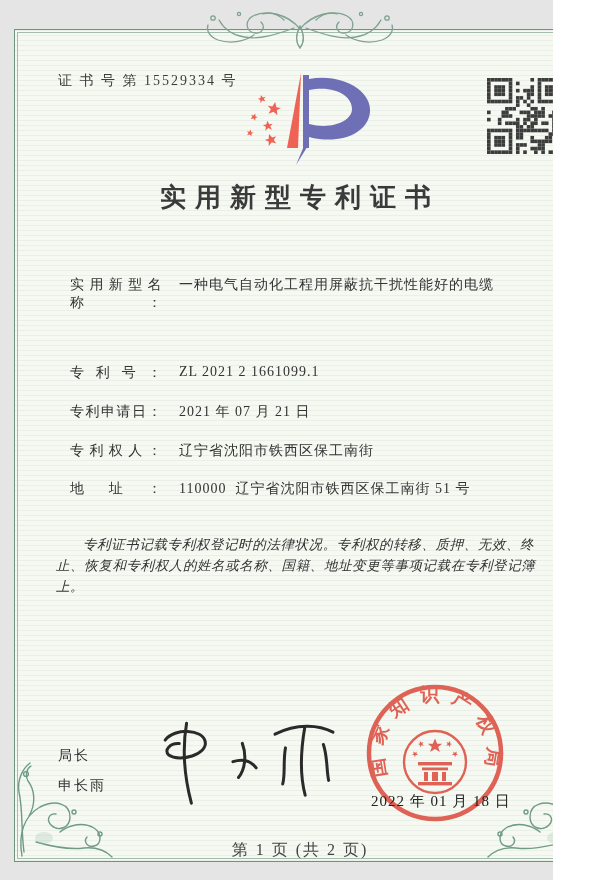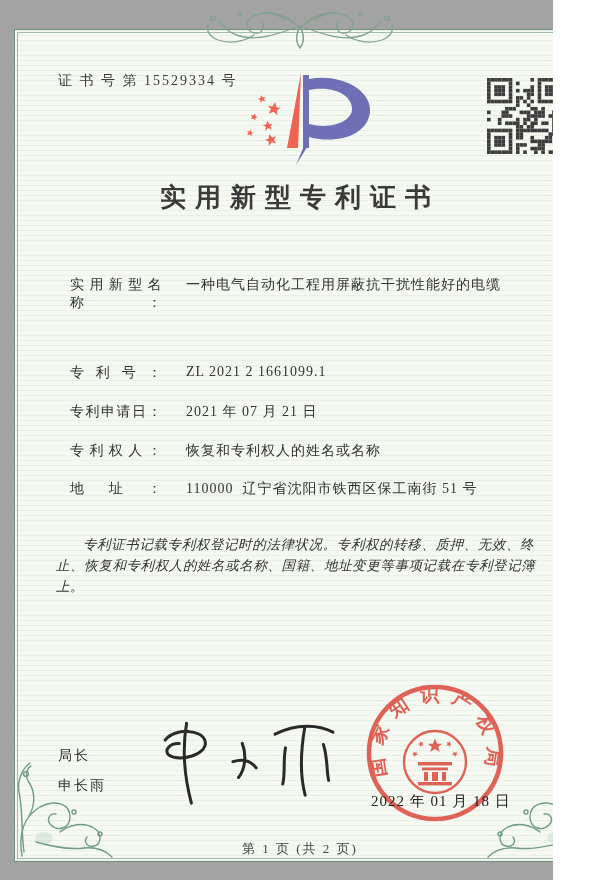--- a/index.html
+++ b/index.html
@@ -1,17 +1,17 @@
 <!DOCTYPE html>
 <html><head>
 <meta charset="utf-8">
 <style>
   * { margin:0; padding:0; box-sizing:border-box; }
   body { background:#fff; font-family:"Liberation Serif","DejaVu Serif",serif; }
-  .stage { position:relative; width:553px; height:880px; background:#a3a3a3; overflow:hidden; }
+  .stage { position:relative; width:553px; height:880px; background:#e5e5e5; overflow:hidden; }
 
   
   .frame { position:absolute; left:14px; top:29px; width:570px; height:833px;
            border:1.5px solid #6e937f; background:
              repeating-linear-gradient(0deg, rgba(125,160,140,0.10) 0px, rgba(125,160,140,0.10) 1px, transparent 1px, transparent 5px),
              #f6f9f2; }
   .frame-inner { position:absolute; left:2px; top:2px; right:2px; bottom:2px; border:1px solid #a3bcac; }
 
   .topflourish { position:absolute; left:150px; top:2px; width:300px; height:54px; z-index:3; }
   .corner-orn { position:absolute; width:102px; height:106px; z-index:2; }
@@ -19,37 +19,37 @@
   .corner-orn.br { left:482px; top:754px; transform:scaleX(-1); }
 
   .certno { position:absolute; left:58px; top:72px; font-size:14px; color:#3c3c3c; letter-spacing:2px; z-index:4;}
   .logo { position:absolute; left:240px; top:68px; width:140px; height:106px; z-index:4; }
   .qr { position:absolute; left:487px; top:78px; width:76px; height:76px; z-index:4; }
 
   .title { position:absolute; left:0; top:180px; width:600px; text-align:center;
            font-size:26px; font-weight:700; color:#3a3a3a; letter-spacing:9px; z-index:4; }
   .frow { position:absolute; left:56px; width:492px; font-size:14px; color:#333; white-space:pre-wrap; }
   .flabel { display:inline-block; width:92px; text-align:justify; text-align-last:justify; letter-spacing:0.5px; vertical-align:top; }
-  .fvalue { display:inline-block; margin-left:24px; letter-spacing:1px; vertical-align:top; max-width:380px; }
+  .fvalue { display:inline-block; margin-left:17px; letter-spacing:1px; vertical-align:top; max-width:380px; }
   .r1{top:260px;} .r2{top:309px;} .r3{top:348px;} .r4{top:387px;} .r5{top:426px;} .r6{top:464px;} .r7{top:502px;}
   .grant2 { position:absolute; left:231px; top:0; }
 
   .paras { position:absolute; left:56px; top:534px; width:490px; z-index:4;
            font-size:13.5px; line-height:21px; color:#333; font-style:italic; letter-spacing:0.6px; }
   .paras p { text-indent:2em; }
 
   .signoff { position:absolute; left:58px; top:747px; z-index:5; font-size:14px; color:#333; letter-spacing:2px; }
   .signoff .name { margin-top:12px; }
   .signature { position:absolute; left:148px; top:715px; width:210px; height:95px; z-index:5; }
 
   .seal { position:absolute; left:350px; top:668px; width:170px; height:170px; z-index:4; opacity:0.92; }
   .sealdate { position:absolute; left:371px; top:792px; z-index:6; font-size:15px; color:#222; letter-spacing:1px; }
 
   .footer { position:absolute; left:0; top:840px; width:600px; text-align:center; z-index:4;
-            font-size:13px; color:#444; letter-spacing:2px; }
+            font-size:16px; color:#444; letter-spacing:2px; }
 </style>
 </head>
 <body>
 
 <div class="stage">
 
   <div class="frame">
     <div class="frame-inner"></div>
   </div>
 
@@ -345,21 +345,21 @@
   <div class="frow r1">
     <span class="flabel">实用新型名称：</span><span class="fvalue">一种电气自动化工程用屏蔽抗干扰性能好的电缆</span>
   </div>
   <div class="frow r3">
     <span class="flabel">专利号：</span><span class="fvalue">ZL 2021 2 1661099.1</span>
   </div>
   <div class="frow r4">
     <span class="flabel">专利申请日：</span><span class="fvalue">2021 年 07 月 21 日</span>
   </div>
   <div class="frow r5">
-    <span class="flabel">专利权人：</span><span class="fvalue">恢复和专利权人的姓名或名称</span>
+    <span class="flabel">专利权人：</span><span class="fvalue">辽宁省沈阳市铁西区保工南街</span>
   </div>
   <div class="frow r6">
     <span class="flabel">地址：</span><span class="fvalue">110000  辽宁省沈阳市铁西区保工南街 51 号</span>
   </div>
 
   <div class="paras">
     <p>专利证书记载专利权登记时的法律状况。专利权的转移、质押、无效、终止、恢复和专利权人的姓名或名称、国籍、地址变更等事项记载在专利登记簿上。</p>
   </div>
 
   <div class="signoff">

